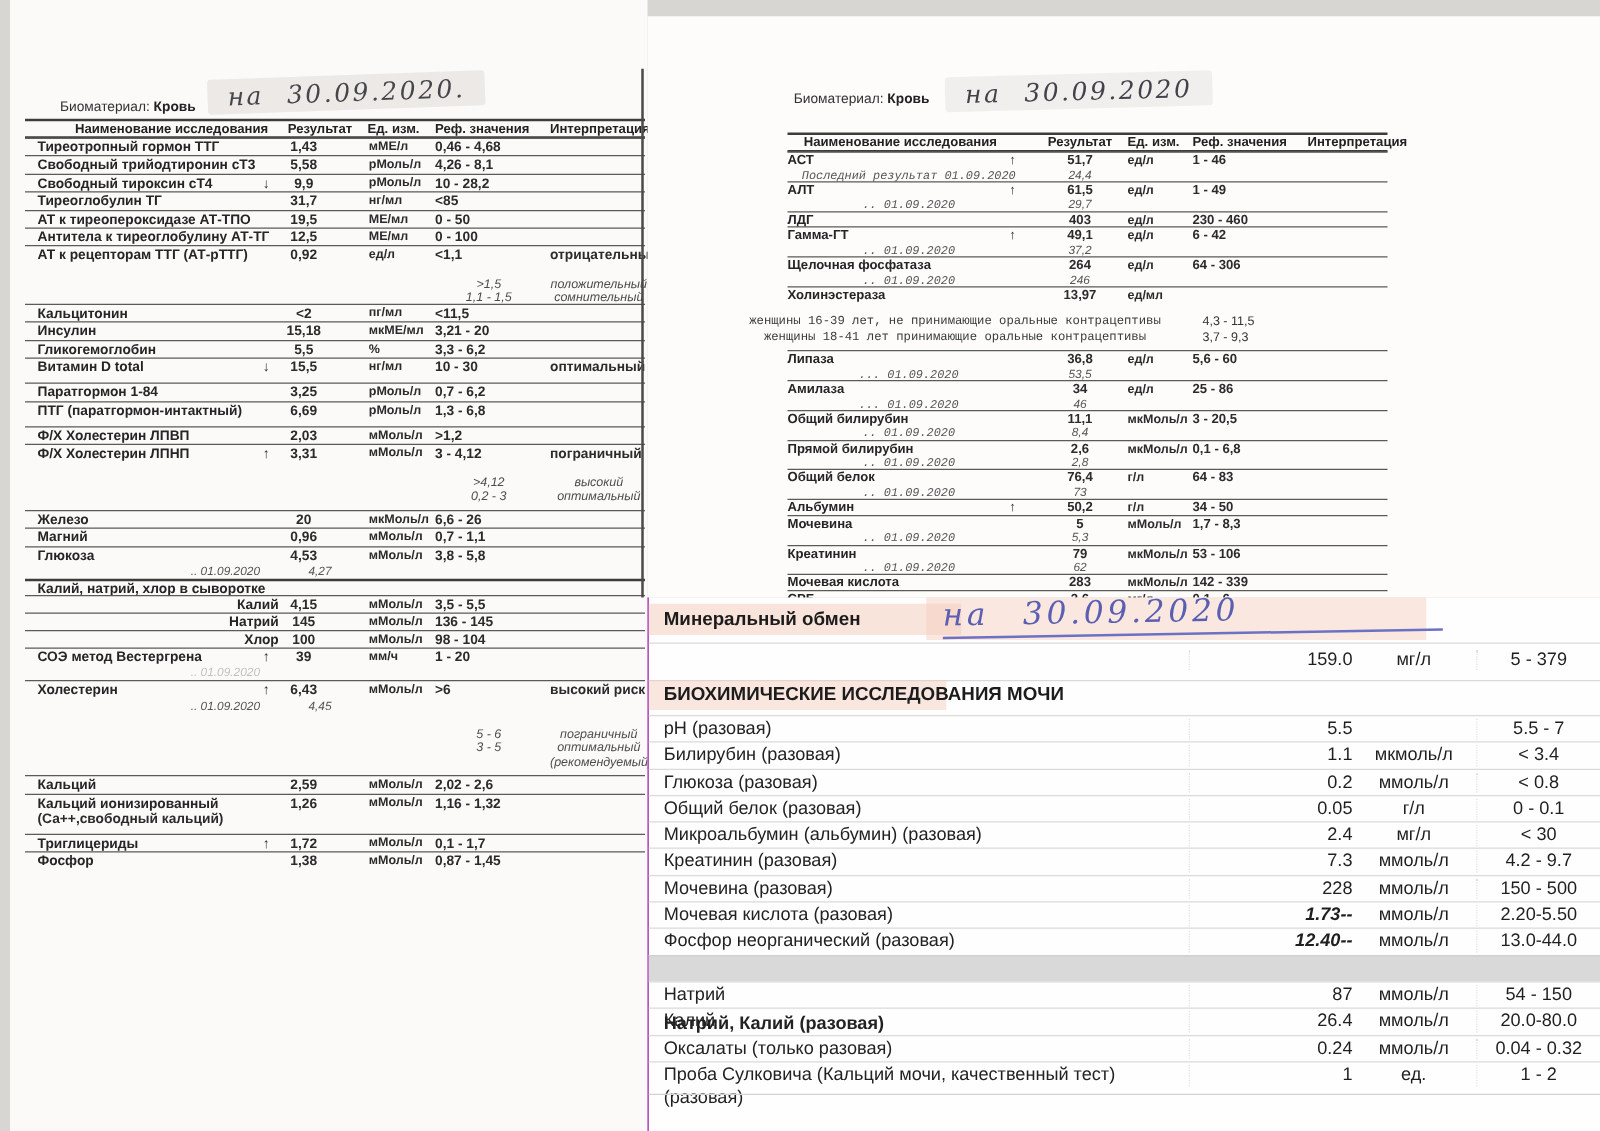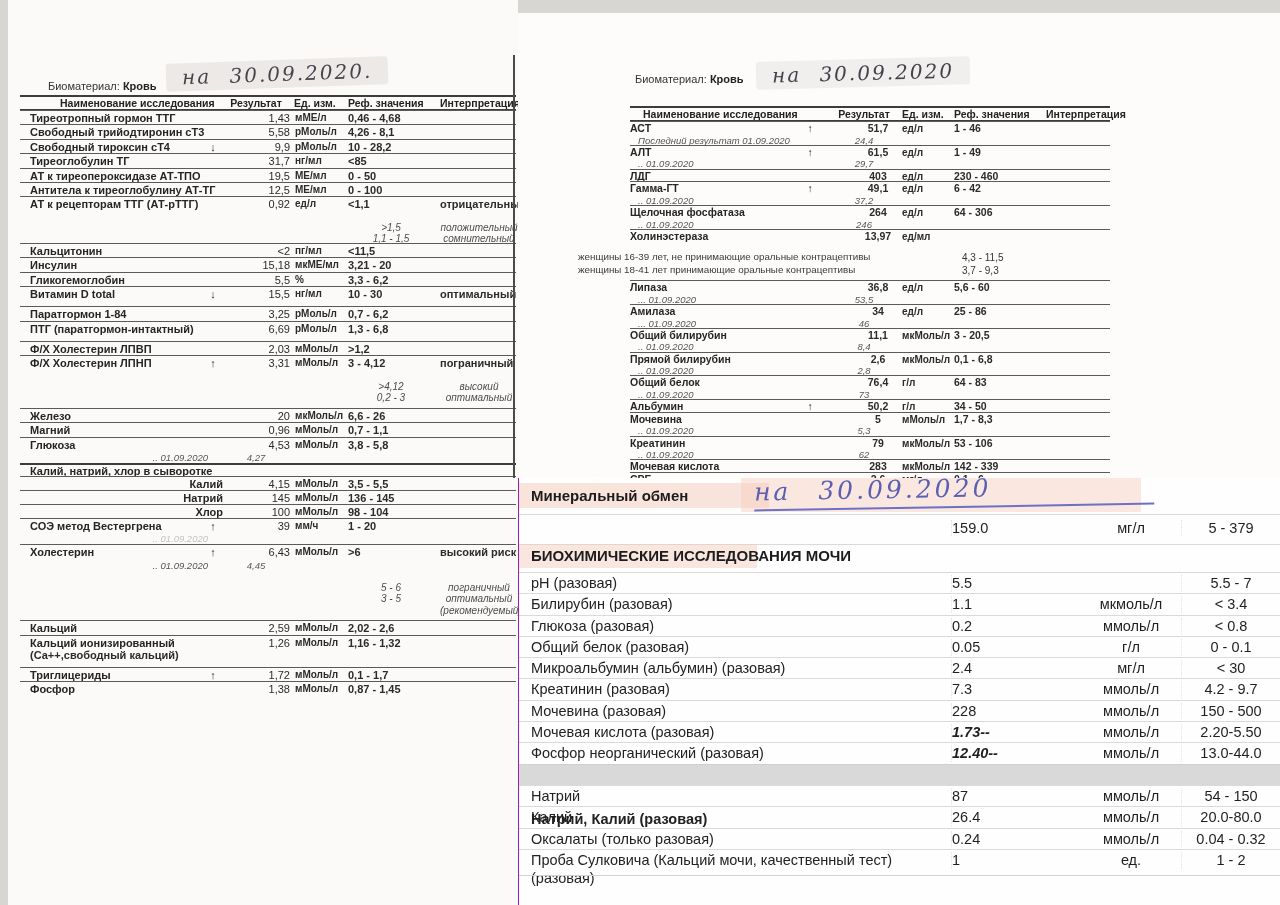--- a/index.html
+++ b/index.html
@@ -38,45 +38,45 @@
   .lt .lrow[data-type="main"]{height:14.4px;} .lt .lrow[data-type="indent"]{height:14px;}
   .lt .lrow[data-type="group"]{height:13px;} .lt .lrow[data-type="sub"],.lt .lrow[data-type="sub-faint"]{height:12px;}
   .lt .lrow[data-type="note"]{height:11.5px;text-align:center;}
   .lt .lrow[data-type="main"]::before,.lt .lrow[data-type="indent"]::before{
       content:"";position:absolute;left:12px;width:496px;top:-1px;border-top:1px solid #5a5a58;}
   .lt .lrow[data-type="group"]::before{content:"";position:absolute;left:12px;width:496px;top:-1px;border-top:2px solid #3c3c3a;}
   .lt .name{left:22px;font-weight:bold;color:#252525;}
   .lt .name2{left:22px;top:13px;font-weight:bold;}
   .lt .lrow[data-type="indent"] .name{left:0;width:215px;text-align:right;}
   .lt .arrow{left:196px;width:18px;text-align:center;font-weight:bold;}
-  .lt .result{left:216px;width:66px;text-align:right;font-weight:normal;}
+  .lt .result{left:202px;width:66px;text-align:center;font-weight:bold;}
   .lt .unit{left:287px;width:56px;font-weight:bold;font-size:10px;}
   .lt .ref{left:340px;width:86px;font-weight:bold;}
   .lt .interp{left:432px;width:78px;font-weight:bold;}
   .lt .sublabel{left:80px;width:120px;text-align:right;font-style:italic;color:#555;font-size:9.5px;}
   .lt .subvalue{left:215px;width:66px;text-align:center;font-style:italic;color:#555;font-size:9.5px;}
   .lt .lrow[data-type="note"] .ref,.lt .lrow[data-type="note"] .interp{
       font-style:italic;color:#4c4c4c;font-weight:normal;font-size:10px;}
   .lt .lrow[data-type="sub-faint"]{opacity:.35;}
   
   .rt{top:95px;font-size:10.5px;}
   .rt .thead::before{content:"";position:absolute;left:112px;width:480px;top:-2px;border-top:2px solid #3c3c3a;}
   .rt .thead::after{content:"";position:absolute;left:112px;width:480px;bottom:0;border-top:2px solid #3c3c3a;}
   .rt .h-name{left:125px;} .rt .h-result{left:316px;width:60px;text-align:center;}
   .rt .h-unit{left:384px;} .rt .h-ref{left:436px;} .rt .h-interp{left:528px;}
   .rt .lrow[data-type="main"]{height:12.6px;} .rt .lrow[data-type="sub"]{height:11.2px;}
   .rt .lrow[data-type="note2"]{height:12.5px;} .rt .lrow[data-type="gap"]{height:9px;} .rt .lrow[data-type="gap-sm"]{height:5px;}
   .rt .lrow[data-type="main"]::before{content:"";position:absolute;left:112px;width:480px;top:-1px;border-top:1px solid #5a5a58;}
   .rt .name{left:112px;font-weight:bold;color:#252525;}
   .rt .arrow{left:284px;width:16px;text-align:center;font-weight:bold;}
-  .rt .result{left:330px;width:60px;text-align:center;font-weight:bold;}
+  .rt .result{left:316px;width:60px;text-align:center;font-weight:bold;}
   .rt .unit{left:384px;width:54px;font-weight:bold;font-size:10px;}
   .rt .ref{left:436px;width:90px;font-weight:bold;}
   .rt .interp{left:528px;width:70px;font-weight:bold;}
-  .rt .sublabel{left:120px;width:178px;text-align:left;font-style:italic;color:#555;font-size:9.5px;}
+  .rt .sublabel{left:120px;width:178px;text-align:center;font-style:italic;color:#555;font-size:9.5px;font-family:Liberation Mono, monospace;}
   .rt .subvalue{left:316px;width:60px;text-align:center;font-style:italic;color:#555;font-size:9.5px;}
   .rt .lrow[data-type="note2"] .sublabel{left:60px;width:372px;font-style:normal;color:#3a3a3a;font-size:9.8px;}
   .rt .lrow[data-type="note2"] .ref{left:444px;font-weight:normal;color:#333;font-size:10px;}
   
   .bt{position:absolute;left:0;top:0;width:762px;font-size:14.5px;color:#1f1f1f;}
   .hl{position:absolute;background:#f4cdbd;}
   .hl-mineral{left:0;top:5px;width:250px;height:25px;opacity:.55;}
   .hl-hand{left:222px;top:0;width:400px;height:34px;opacity:.45;}
   .hl-urine{left:0;top:66px;width:238px;height:24px;opacity:.5;}
   .sec-title{position:absolute;left:12px;font-weight:bold;font-size:15px;color:#1c1c1c;}
@@ -84,21 +84,21 @@
   .hand-bottom{position:absolute;left:235px;top:-4px;width:400px;font-size:25px;color:#5b5fb2;
                letter-spacing:3px;word-spacing:16px;border-bottom:2px solid #6d71c4;
                transform:rotate(-1deg);padding-bottom:3px;}
   .mineral-row{position:absolute;left:0;right:0;top:36px;height:29px;
                border-top:1px solid #d9d9d7;border-bottom:1px solid #d9d9d7;}
   .mineral-row span{position:absolute;top:5px;}
   .bt-rows{position:absolute;left:0;right:0;top:94px;}
   .brow{position:relative;height:20.3px;border-top:1px solid #dadad8;}
   .brow span{position:absolute;top:2px;line-height:1.15;}
   .bname{left:12px;width:416px;color:#222;}
-  .bresult{left:432px;width:130px;text-align:left;border-left:1px dotted #e3e1df;}
+  .bresult{left:432px;width:130px;text-align:right;border-left:1px dotted #e3e1df;}
   .bunit{left:562px;width:100px;text-align:center;}
   .bref{left:662px;width:98px;text-align:center;border-left:1px dotted #e3e1df;}
   .brow[data-type="band"]{background:#d9d9d9;border-top:1px solid #cfcfcf;}
   .brow[data-type="band"] .bname{font-weight:bold;margin-top:44px;}
   .brow[data-type="row-tall"]{height:40px;}
   .brow .bname2{left:12px;top:20px;}
   .brow[data-em="true"] .bresult{font-weight:bold;font-style:italic;}
 </style>
 </head>
 <body>

